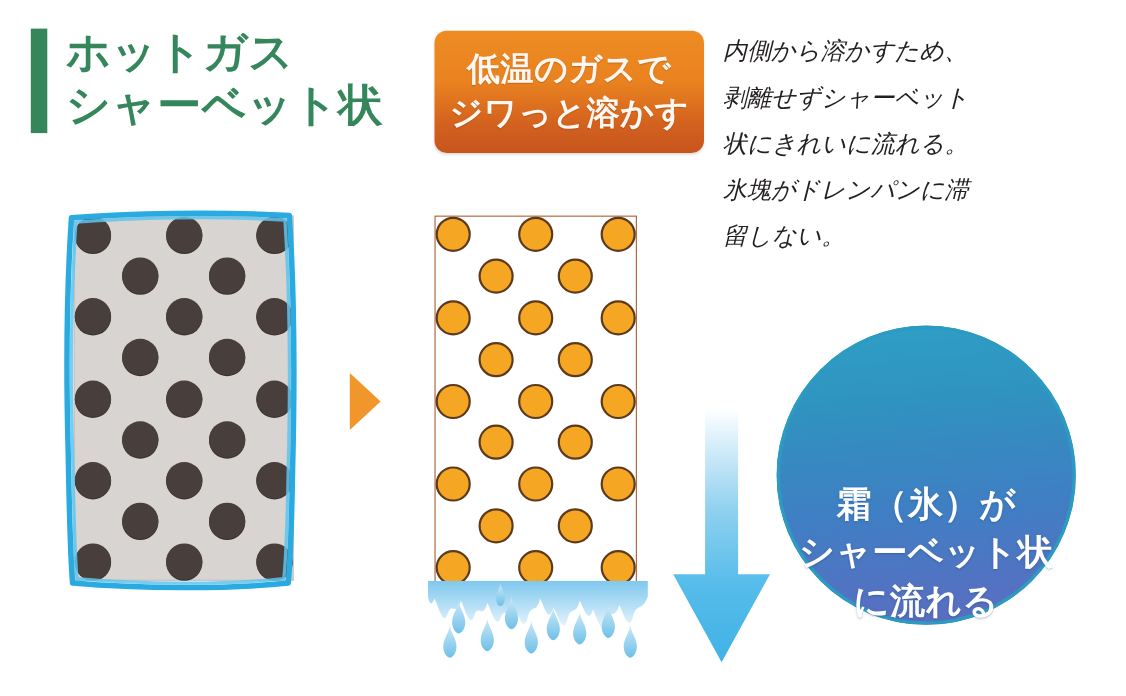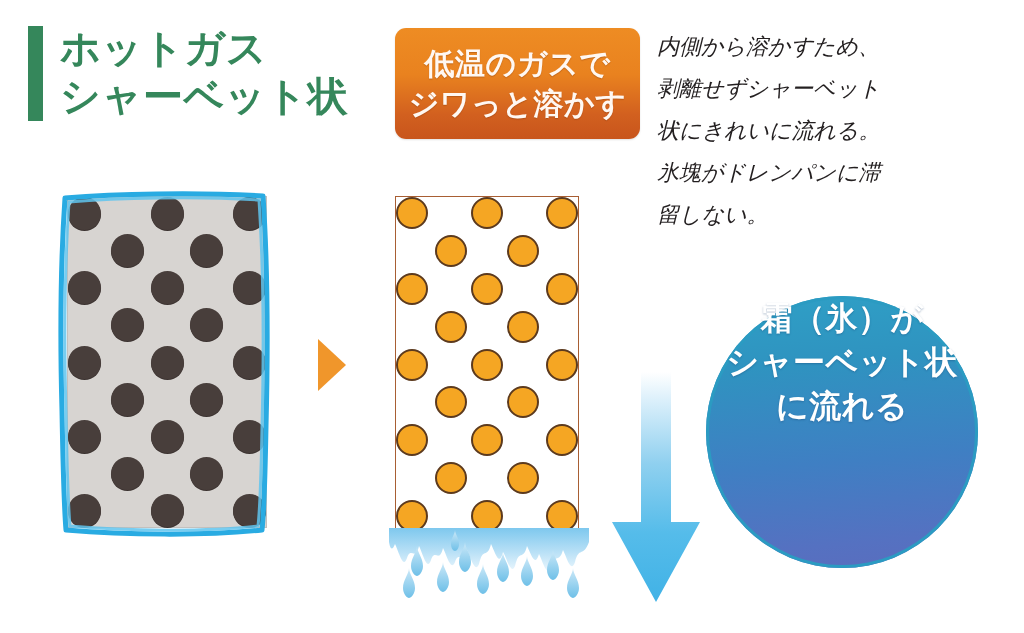--- a/index.html
+++ b/index.html
@@ -77,21 +77,21 @@
 
   
   #arrow-down { position:absolute; left:608px; top:372px; width:96px; height:232px; }
 
   
   #circle {
     position:absolute; left:706px; top:296px; width:272px; height:272px;
     border-radius:50%;
     background:linear-gradient(175deg,#2FA0C6 0%,#2F93C0 26%,#3F7FC3 60%,#5571C1 88%,#5A6DBE 100%);
     box-shadow:0 0 0 3px #2B9BC2 inset;
-    display:flex; align-items:flex-start; justify-content:center;
+    display:flex; align-items:flex-end; justify-content:center;
   }
   #circle-text {
     color:#ffffff; font-weight:bold; text-align:center;
     font-size:32px; line-height:44px; white-space:pre-line;
     text-shadow:0 1px 2px rgba(20,60,110,.35); letter-spacing:.5px;
   }
 </style>
 </head>
 <body>
 

